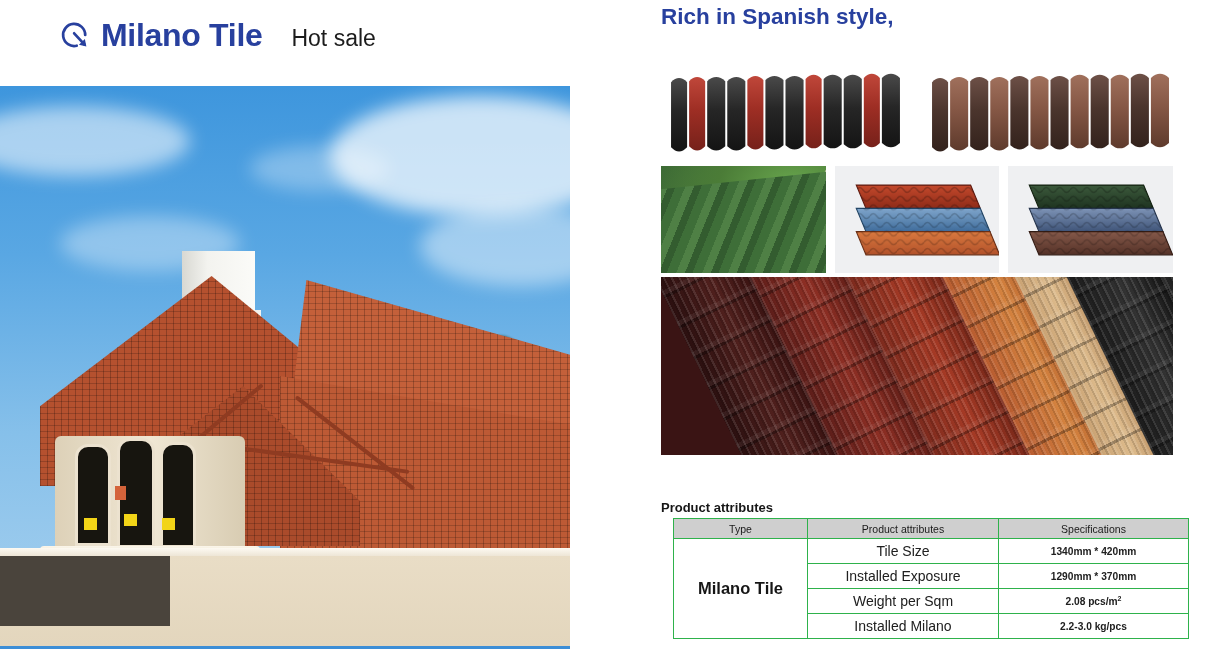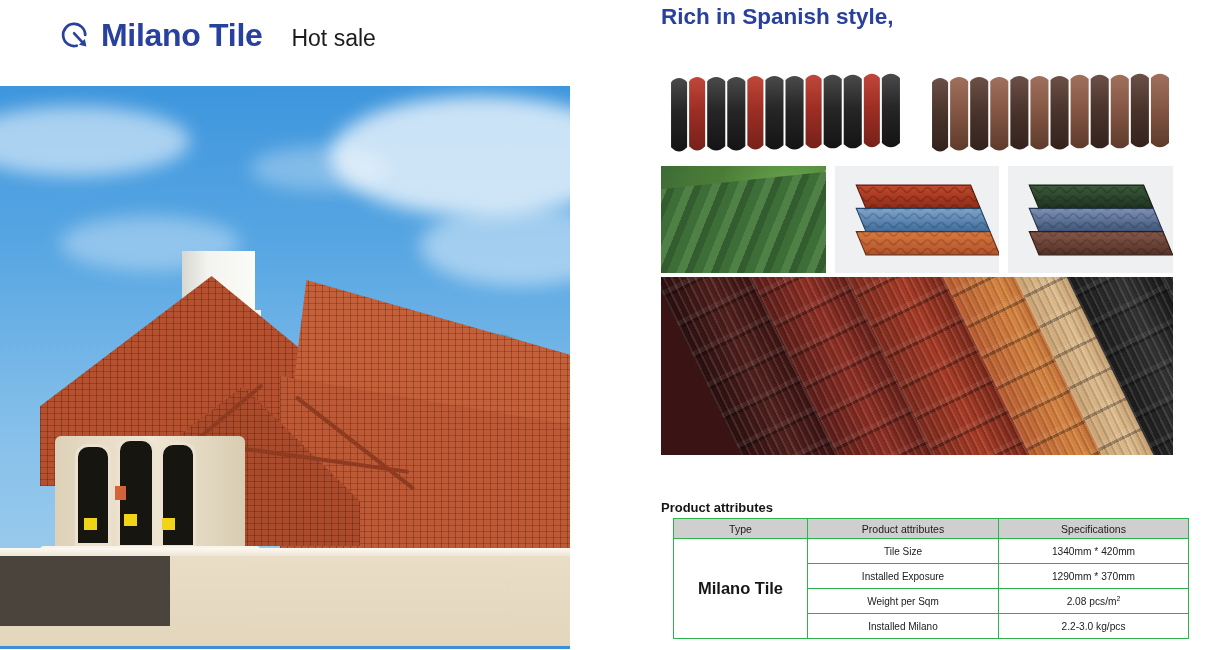--- a/index.html
+++ b/index.html
@@ -105,22 +105,22 @@
   .wave-strip::after{content:"";position:absolute;left:0;top:0;width:100%;height:100%;
     background:repeating-linear-gradient(90deg,rgba(255,255,255,.10) 0 2px,transparent 2px 5px,rgba(0,0,0,.12) 5px 7px);}
 
   
   .attr-label{position:absolute;left:6px;top:500px;font-size:13px;font-weight:bold;color:#161616;}
   .tbl{position:absolute;left:6px;top:518px;width:512px;border-collapse:collapse;table-layout:fixed;margin-left:12px;}
   .tbl td,.tbl th{border:1.6px solid #2eb24b;font-weight:normal;font-size:9.6px;color:#202020;
     text-align:center;padding:0;height:24px;vertical-align:middle;}
   .tbl thead th{background:#cfcfcf;font-size:10.5px;height:19px;color:#1a1a1a;}
   .tbl .type-cell{font-size:16.5px;font-weight:bold;color:#161616;}
-  .tbl .spec-cell{font-size:10.2px;}
-  .tbl .param-cell{font-size:10px;}
+  .tbl .spec-cell{font-size:10.2px;font-weight:bold;}
+  .tbl .param-cell{font-size:14px;}
   .col-type{width:133px;}
   .col-param{width:190px;}
   .col-spec{width:189px;}
 
   .sup{font-size:7px;vertical-align:super;}
 </style>
 </head>
 <body>
 
 <div class="page">

